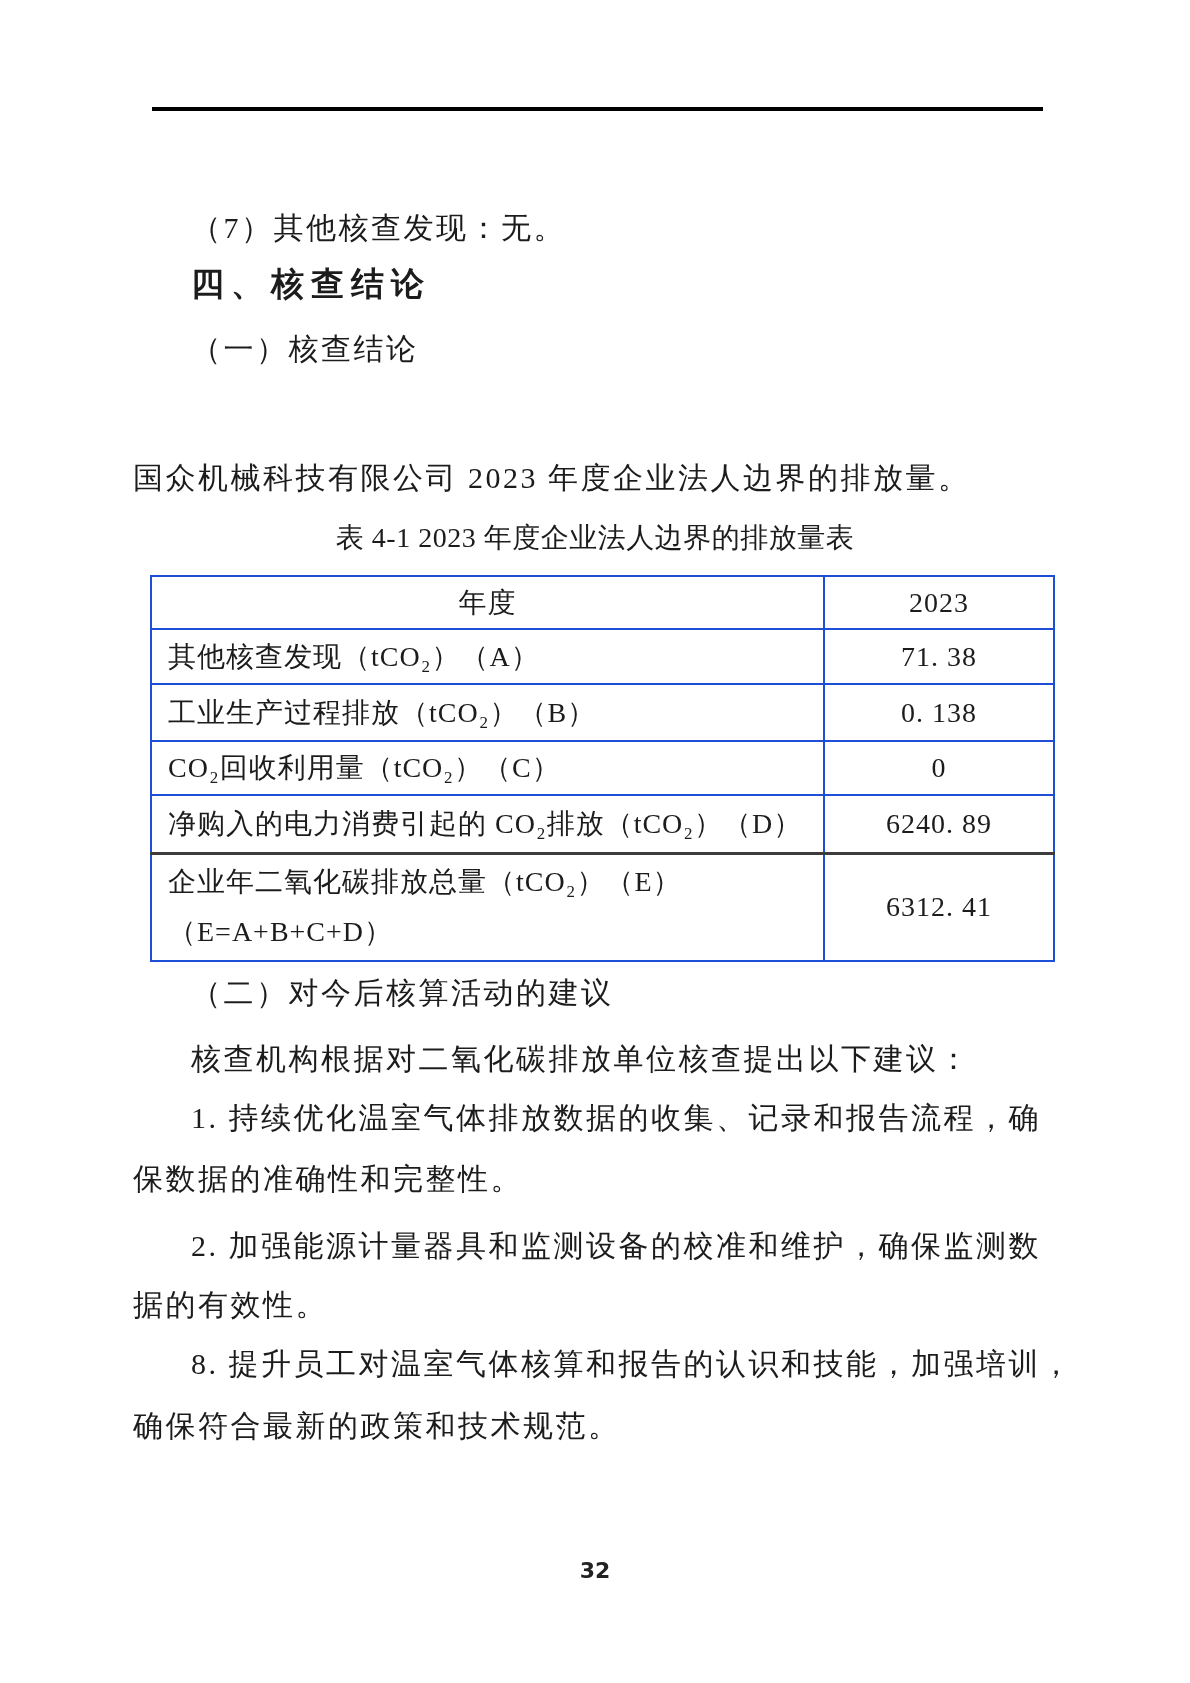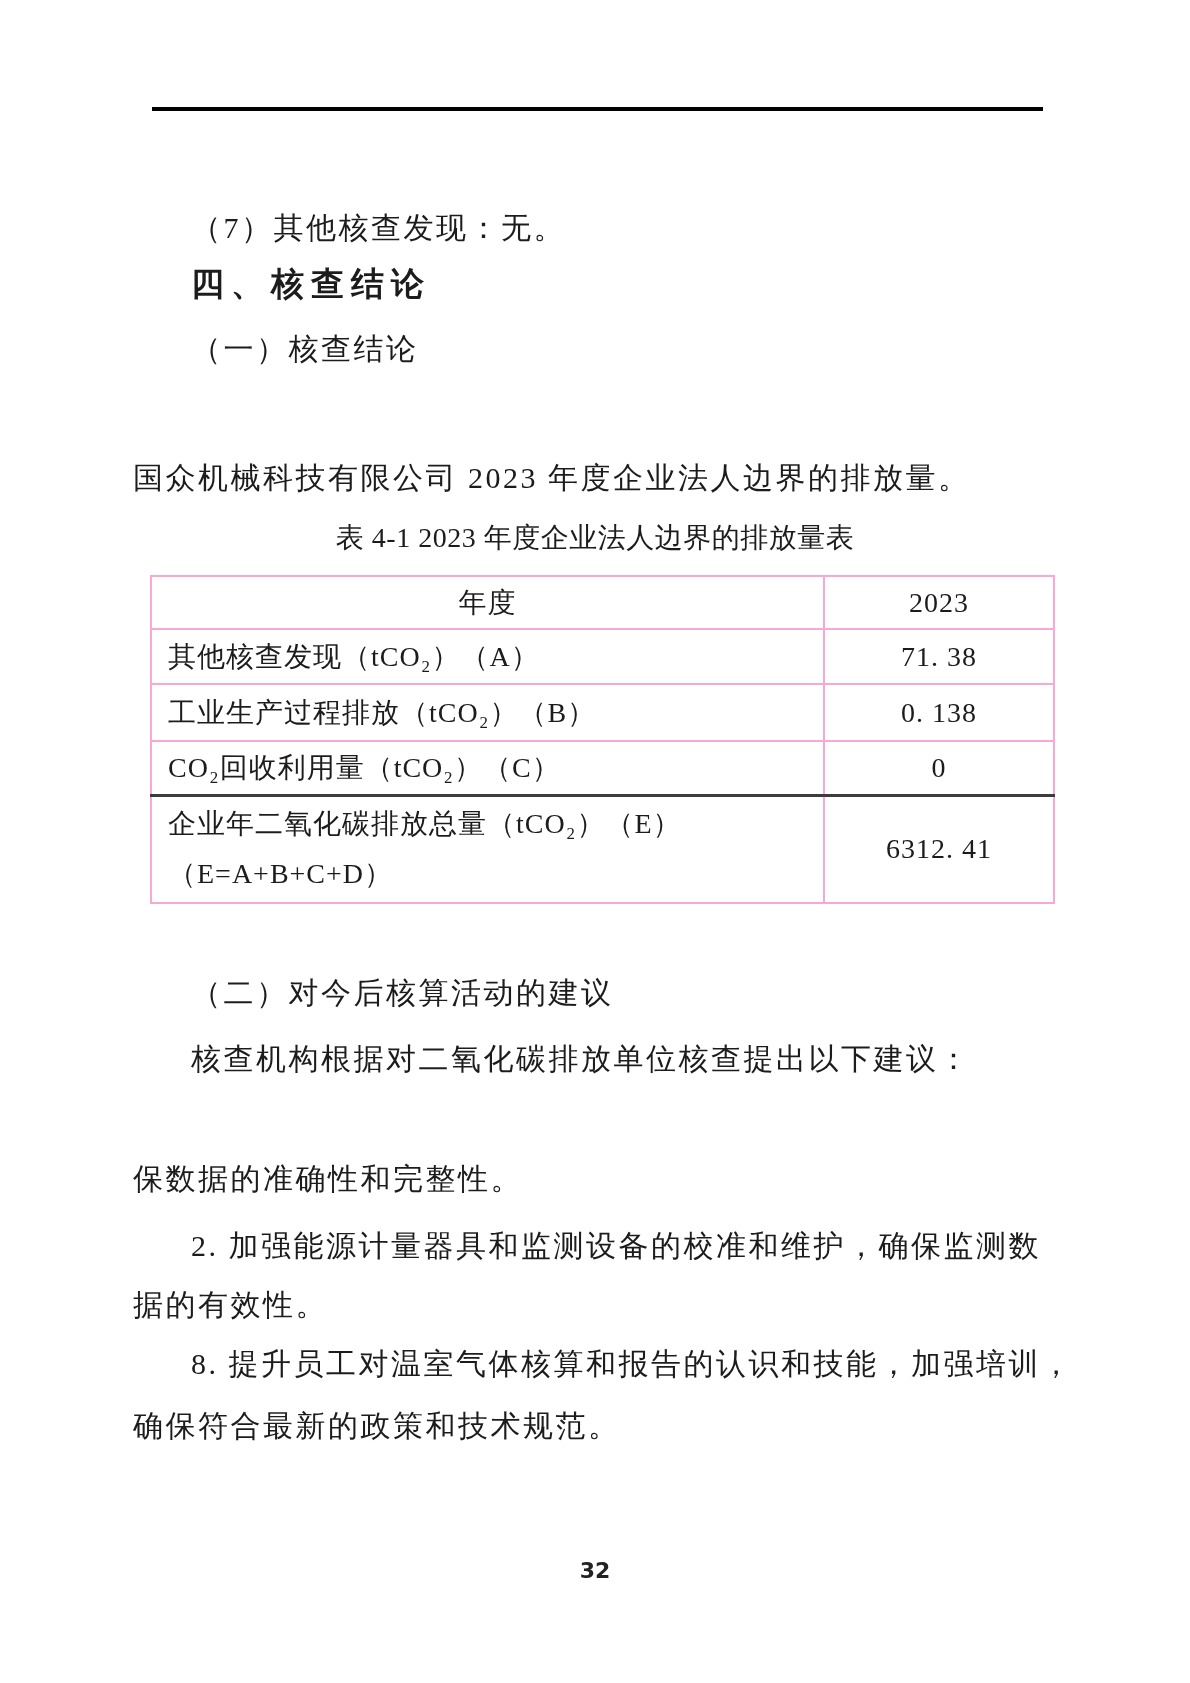--- a/index.html
+++ b/index.html
@@ -43,21 +43,21 @@
     left:150px;top:575px;
     width:903px;
     border-collapse:collapse;
     table-layout:fixed;
     font-size:28px;
     letter-spacing:1px;
   }
   table.emis col.c1{width:673px;}
   table.emis col.c2{width:230px;}
   table.emis td{
-    border:2px solid #f9a8d4;
+    border:2px solid #1d4ed8;
     padding:0;
     vertical-align:middle;
     overflow:hidden;
   }
   table.emis td.lbl{padding-left:16px;text-align:left;}
   table.emis td.hdr{padding-left:0;text-align:center;}
   table.emis td.val{text-align:center;}
   tr.r0{height:53px;}
   tr.r1{height:55px;}
   tr.r2{height:57px;padding-left:21px;}
@@ -108,34 +108,39 @@
         <td class="val">71. 38</td>
       </tr>
       <tr class="r2">
         <td class="lbl">工业生产过程排放（tCO₂）（B）</td>
         <td class="val">0. 138</td>
       </tr>
       <tr class="r3">
         <td class="lbl">CO₂回收利用量（tCO₂）（C）</td>
         <td class="val">0</td>
       </tr>
+      <tr class="r4">
+        <td class="lbl">净购入的电力消费引起的 CO₂排放（tCO₂）（D）</td>
+        <td class="val">6240. 89</td>
+      </tr>
       <tr class="r5">
         <td class="lbl">
           <div class="lline">企业年二氧化碳排放总量（tCO₂）（E）</div>
           <div class="lline">（E=A+B+C+D）</div>
         </td>
         <td class="val">6312. 41</td>
       </tr>
     </tbody>
   </table>
 
   <div class="tline indent" style="top:975px">（二）对今后核算活动的建议</div>
 
   <div class="tline indent" style="top:1041px">核查机构根据对二氧化碳排放单位核查提出以下建议：</div>
 
+  <div class="tline indent" style="top:1100px">1. 持续优化温室气体排放数据的收集、记录和报告流程，确</div>
   <div class="tline" style="top:1161px">保数据的准确性和完整性。</div>
 
   <div class="tline indent" style="top:1228px">2. 加强能源计量器具和监测设备的校准和维护，确保监测数</div>
   <div class="tline" style="top:1287px">据的有效性。</div>
 
   <div class="tline indent" style="top:1346px">8. 提升员工对温室气体核算和报告的认识和技能，加强培训，</div>
   <div class="tline" style="top:1408px">确保符合最新的政策和技术规范。</div>
 
   <div class="pagenum">32</div>
 

